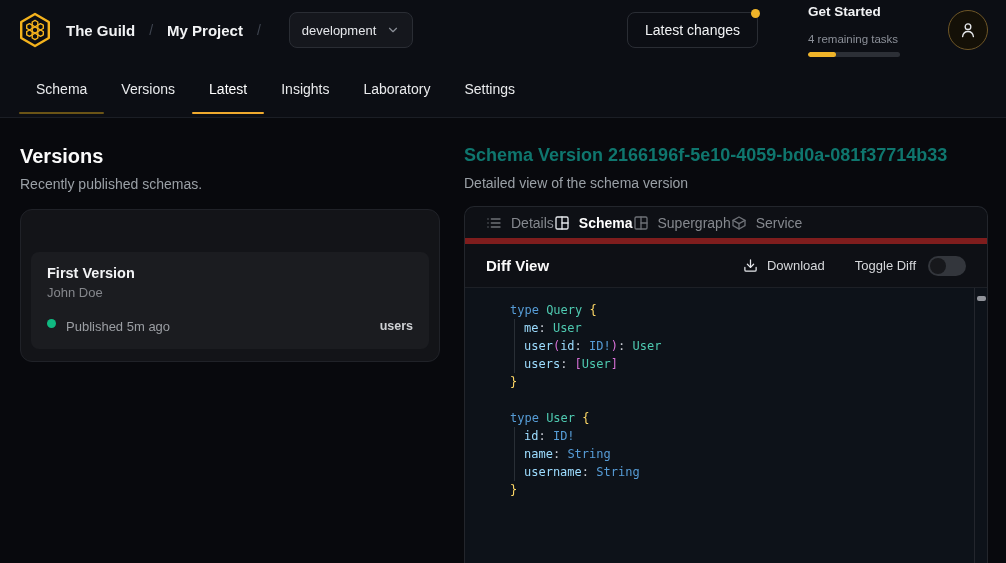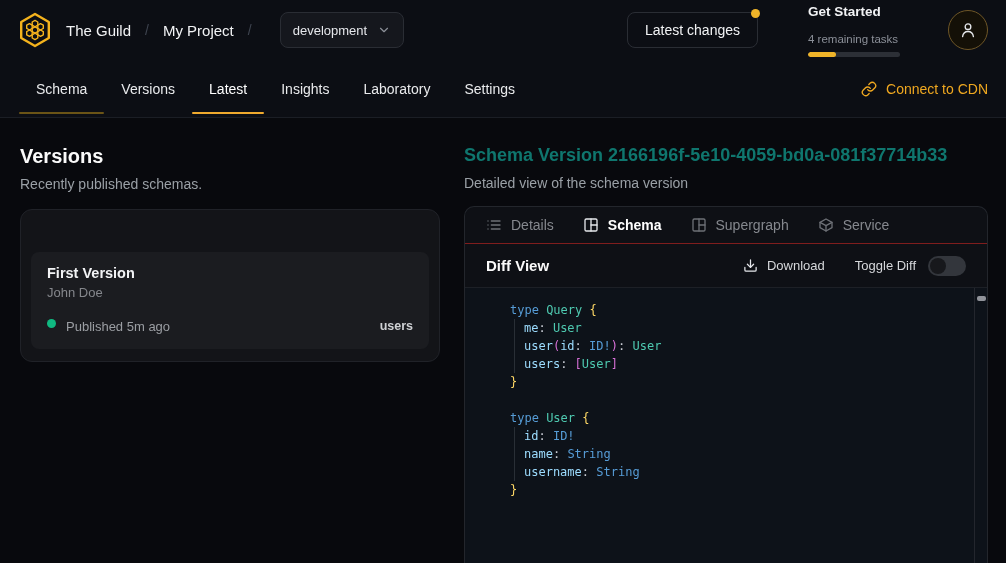--- a/index.html
+++ b/index.html
@@ -11,21 +11,21 @@
     -webkit-font-smoothing:antialiased;
   }
   svg { display:block; }
 
   
   .header {
     height:60px; background:#0c0e14;
     display:flex; align-items:center; padding:0 18px 0 16px;
   }
   .logo-wrap { width:38px; height:38px; display:flex; align-items:center; justify-content:center; margin-right:12px; cursor:pointer; }
-  .crumb { font-size:15px; font-weight:400; color:#f2f3f5; cursor:pointer; }
+  .crumb { font-size:15px; font-weight:700; color:#f2f3f5; cursor:pointer; }
   .crumb-sep { color:#3f4450; font-size:14px; margin:0 14px; }
   .target-select {
     margin-left:14px; height:36px; display:flex; align-items:center; gap:10px;
     background:#15171d; border:1px solid #2a2d34; border-radius:8px;
     padding:0 12px; font-size:13px; color:#e5e7eb; cursor:pointer;
   }
   .target-select .chev { color:#8b8f98; }
   .header-spacer { flex:1; }
   .latest-btn {
     position:relative; height:36px; padding:0 17px; display:flex; align-items:center;
@@ -88,22 +88,22 @@
 
   .right-col { flex:1; display:flex; flex-direction:column; min-width:0; }
   .detail-title { font-size:18px; font-weight:600; color:#0f766e; white-space:nowrap; overflow:hidden; text-overflow:ellipsis; }
   .detail-sub { font-size:14px; color:#9aa0a6; margin-top:9px; }
   .detail-card {
     margin-top:15px; flex:1; min-height:0; display:flex; flex-direction:column;
     border:1px solid #23262c; border-bottom:none; border-radius:10px 10px 0 0;
     background:#0e1015; overflow:hidden;
   }
   .detail-tabs {
-    height:37px; flex:none; display:flex; align-items:center; gap:29px;
-    padding:0 21px; border-bottom:1px solid #7f1d1d;
+    height:37px; flex:none; display:flex; align-items:center; 
+    padding:0 21px; border-bottom:6px solid #7f1d1d;
   }
   .dtab { display:flex; align-items:center; gap:9px; font-size:14px; color:#85888e; cursor:pointer; }
   .dtab .dtab-icon { color:#6d7076; }
   .dtab.active { color:#ffffff; font-weight:600; }
   .dtab.active .dtab-icon { color:#e5e7eb; }
 
   .diff-head {
     height:44px; flex:none; display:flex; align-items:center;
     padding:0 21px; border-bottom:1px solid #1d2026;
   }
@@ -202,27 +202,20 @@
   <div class="tab">
       <span>Insights</span>
     </div>
   <div class="tab">
       <span>Laboratory</span>
     </div>
   <div class="tab">
       <span>Settings</span>
     </div>
   <div class="nav-spacer"></div>
-  <div class="cdn-link">
-    <svg width="16" height="16" viewBox="0 0 24 24" fill="none" stroke="currentColor" stroke-width="2" stroke-linecap="round" stroke-linejoin="round">
-      <path d="M10 13a5 5 0 0 0 7.54.54l3-3a5 5 0 0 0-7.07-7.07l-1.72 1.71"></path>
-      <path d="M14 11a5 5 0 0 0-7.54-.54l-3 3a5 5 0 0 0 7.07 7.07l1.71-1.71"></path>
-    </svg>
-    <span>Connect to CDN</span>
-  </div>
 </div>
 
 <div class="main">
 
   <div class="left-col">
     <div class="panel-title">Versions</div>
     <div class="panel-sub">Recently published schemas.</div>
     <div class="versions-card">
       <div class="version-item">
         <div class="vi-name">First Version</div>

